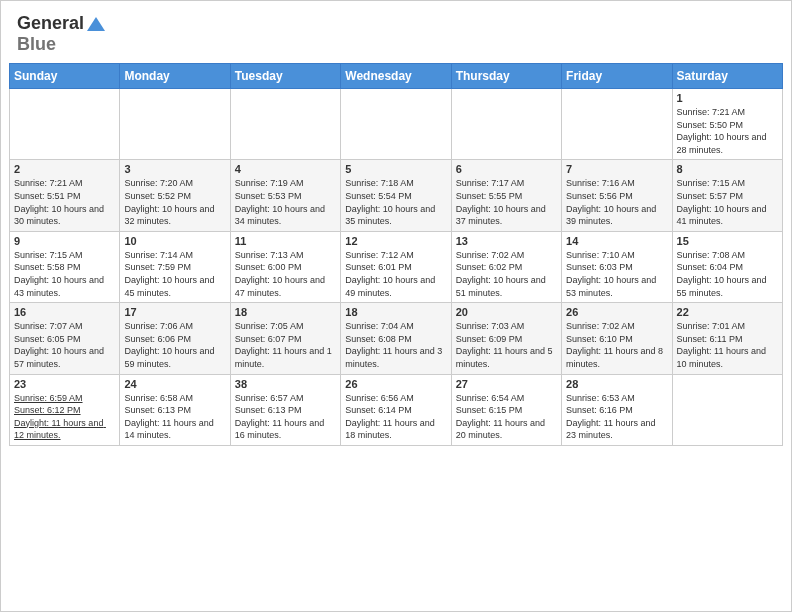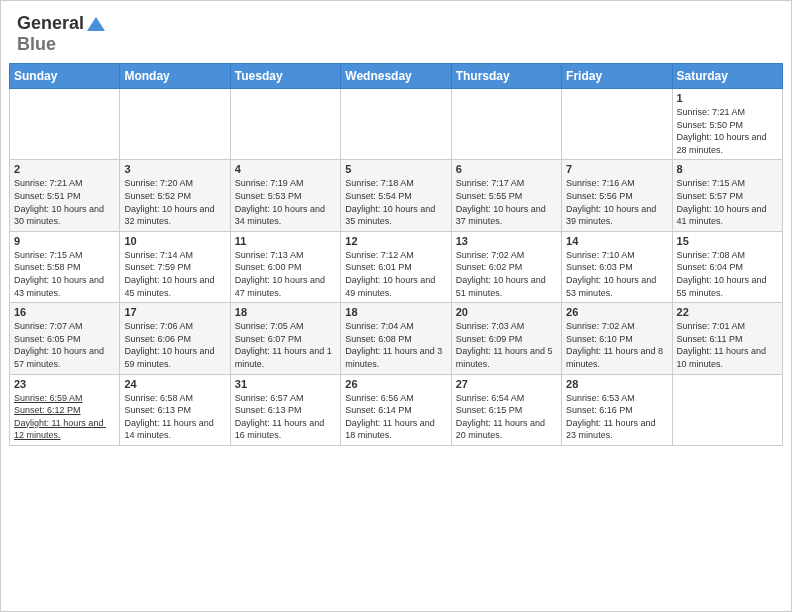--- a/index.html
+++ b/index.html
@@ -272,21 +272,21 @@
 Sunset: 6:12 PM
 Daylight: 11 hours and 12 minutes.</div>
           </td>
           <td>
             <span class="day-number">24</span>
             <div class="day-info" style="white-space: pre-wrap;">Sunrise: 6:58 AM
 Sunset: 6:13 PM
 Daylight: 11 hours and 14 minutes.</div>
           </td>
           <td>
-            <span class="day-number">31</span>
+            <span class="day-number">38</span>
             <div class="day-info" style="white-space: pre-wrap;">Sunrise: 6:57 AM
 Sunset: 6:13 PM
 Daylight: 11 hours and 16 minutes.</div>
           </td>
           <td>
             <span class="day-number">26</span>
             <div class="day-info" style="white-space: pre-wrap;">Sunrise: 6:56 AM
 Sunset: 6:14 PM
 Daylight: 11 hours and 18 minutes.</div>
           </td>

